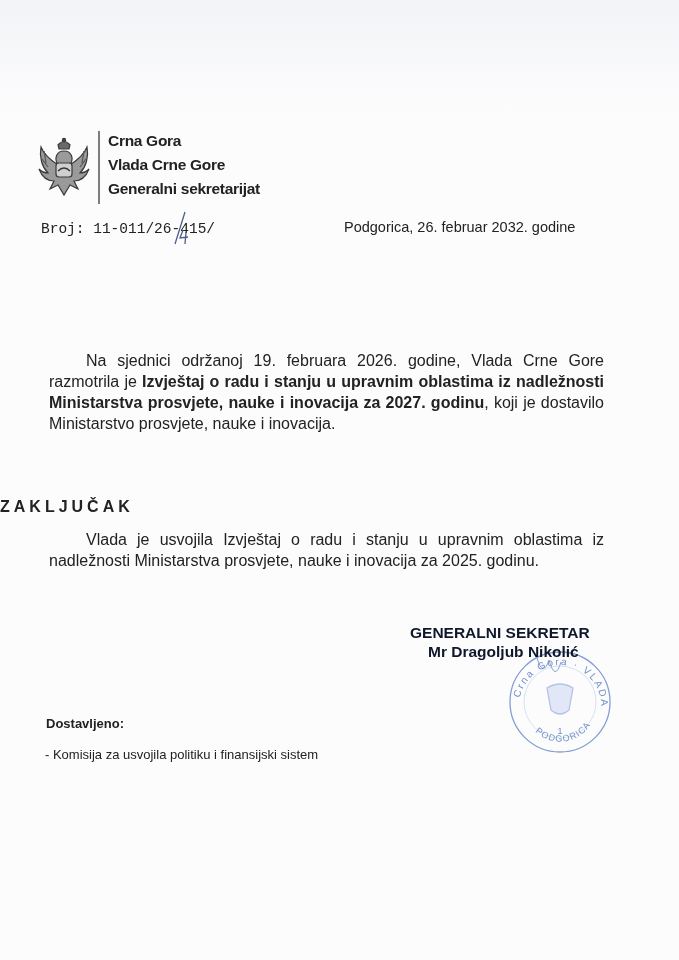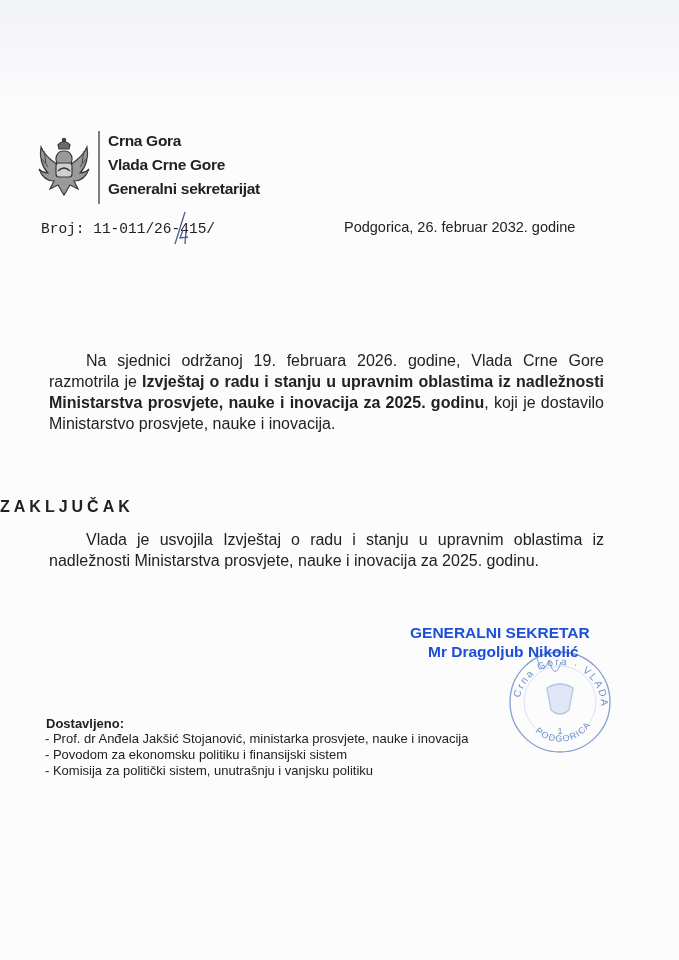--- a/index.html
+++ b/index.html
@@ -28,21 +28,21 @@
     position:absolute; left:49px; width:555px; font-size:16px; line-height:21px;
     text-align:justify; color:#222;
   }
   .para.indent { text-indent:37px; }
   .para b { font-weight:bold; }
   .title {
     position:absolute; left:0; width:679px; top:498px; text-align:left;
     font-weight:bold; font-size:16px; letter-spacing:4px; color:#222;
   }
   .sig {
-    position:absolute; font-weight:bold; font-size:15.5px; color:#1d4ed8;
+    position:absolute; font-weight:bold; font-size:15.5px; color:#0f172a;
   }
   .dist-title { position:absolute; left:46px; top:716px; font-weight:bold; font-size:13px; color:#222; }
   .dist-item { position:absolute; left:45px; font-size:13px; color:#222; }
   .stamp { position:absolute; left:507px; top:648px; width:106px; height:108px; }
 </style>
 </head>
 <body>
 
 <div class="page">
   <div class="bleed"></div>
@@ -63,21 +63,21 @@
   <div class="head-line" style="top:180px">Generalni sekretarijat</div>
 
   <div class="ref">Broj: 11-011/26-415/</div>
   <svg class="ref-hand" viewBox="0 0 24 36">
     <path d="M13 2 L3 34" stroke="#4a5c8a" stroke-width="1.3" fill="none"></path>
     <path d="M11 20 L8 28 L16 27 M14 22 L13 34" stroke="#4a5c8a" stroke-width="1.3" fill="none"></path>
   </svg>
   <div class="date">Podgorica, 26. februar 2032. godine</div>
 
   <div class="para indent" style="top:350px">
-    <span>Na sjednici održanoj 19. februara 2026. godine, Vlada Crne Gore razmotrila je </span><b>Izvještaj o radu i stanju u upravnim oblastima iz nadležnosti Ministarstva prosvjete, nauke i inovacija za 2025. godinu</b><span>, koji je dostavilo Ministarstvo prosvjete, nauke i inovacija.</span>
+    <span>Na sjednici održanoj 19. februara 2026. godine, Vlada Crne Gore razmotrila je </span><b>Izvještaj o radu i stanju u upravnim oblastima iz nadležnosti Ministarstva prosvjete, nauke i inovacija za 2027. godinu</b><span>, koji je dostavilo Ministarstvo prosvjete, nauke i inovacija.</span>
   </div>
 
   <div class="title">ZAKLJUČAK</div>
 
   <div class="para indent" style="top:529px">Vlada je usvojila Izvještaj o radu i stanju u upravnim oblastima iz nadležnosti Ministarstva prosvjete, nauke i inovacija za 2025. godinu.</div>
 
   <svg class="stamp" viewBox="0 0 106 108">
     <g fill="none" stroke="#6f8fc9" stroke-width="1.3" opacity="0.85">
       <circle cx="53" cy="54" r="50"></circle>
       <circle cx="53" cy="54" r="36" stroke-width="0.6" opacity="0.5"></circle>
@@ -94,16 +94,14 @@
     <text x="53" y="86" text-anchor="middle" font-family="Liberation Sans, sans-serif" font-size="9" fill="#6f8fc9">1</text>
     <text font-family="Liberation Sans, sans-serif" font-size="9" fill="#6f8fc9" letter-spacing="1">
       <textPath href="#arcBot" startOffset="10">PODGORICA</textPath>
     </text>
   </svg>
 
   <div class="sig" style="left:410px; top:624px">GENERALNI SEKRETAR</div>
   <div class="sig" style="left:428px; top:643px">Mr Dragoljub Nikolić</div>
 
   <div class="dist-title">Dostavljeno:</div>
-  <div class="dist-item" style="top:731px">- Prof. dr Anđela Jakšić Stojanović, ministarka prosvjete, nauke i inovacija</div>
-  <div class="dist-item" style="top:747px">- Povodom za ekonomsku politiku i finansijski sistem</div>
-  <div class="dist-item" style="top:763px">- Komisija za politički sistem, unutrašnju i vanjsku politiku</div>
+  <div class="dist-item" style="top:747px">- Komisija za usvojila politiku i finansijski sistem</div>
 </div>
 
 </body></html>

